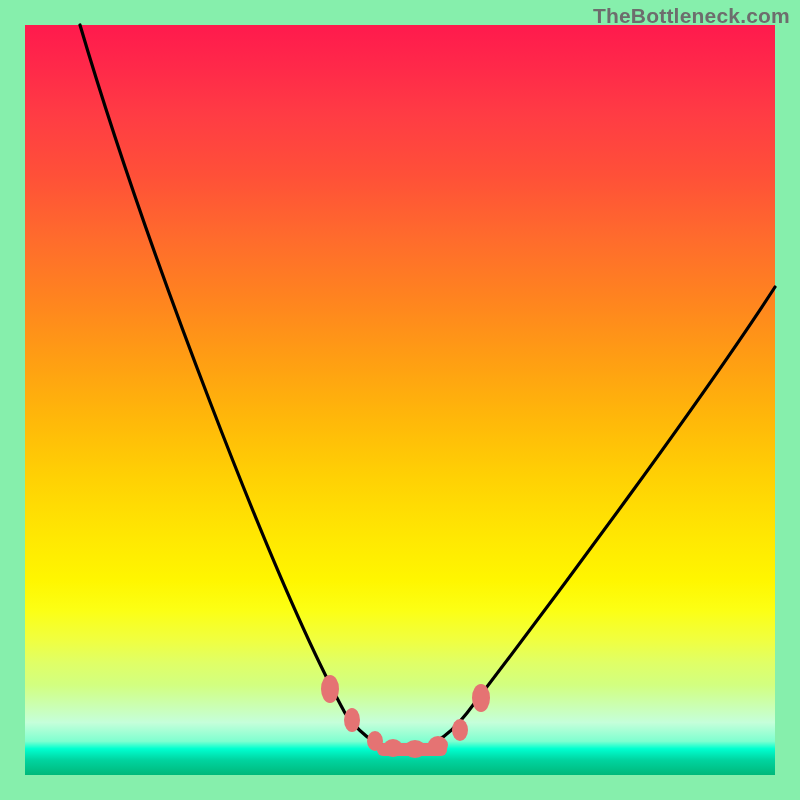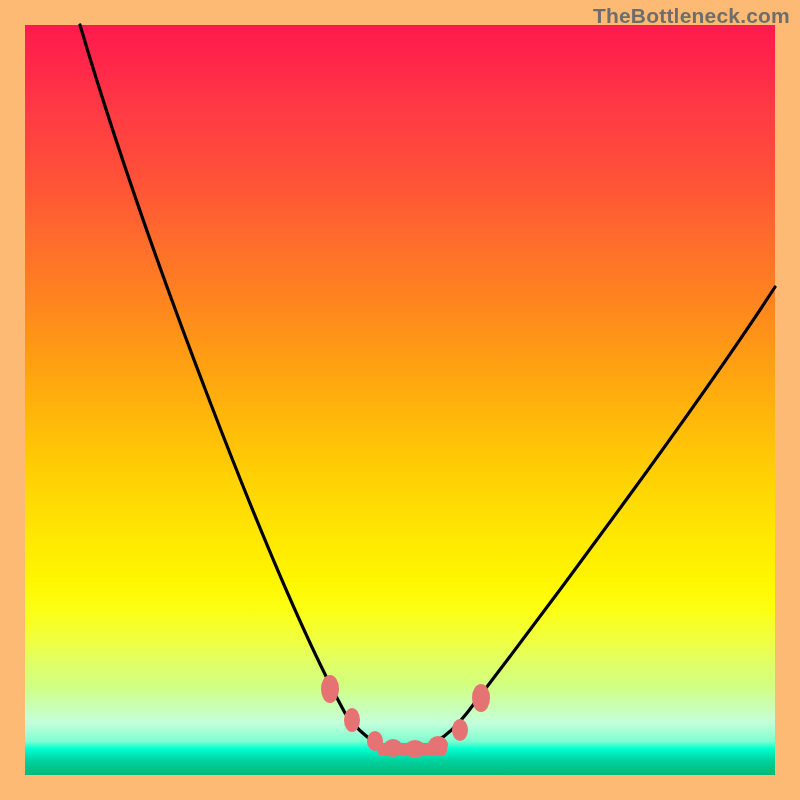--- a/index.html
+++ b/index.html
@@ -7,21 +7,21 @@
     padding: 0;
     width: 800px;
     height: 800px;
     background: #000;
     overflow: hidden;
   }
   .frame {
     position: relative;
     width: 800px;
     height: 800px;
-    background: #fdba74;
+    background: #86efac;
   }
   .plot-area {
     position: absolute;
     left: 25px;
     top: 25px;
     width: 750px;
     height: 750px;
     background: linear-gradient(to bottom,
       #ff1a4d 0%,
       #ff2a49 6%,

